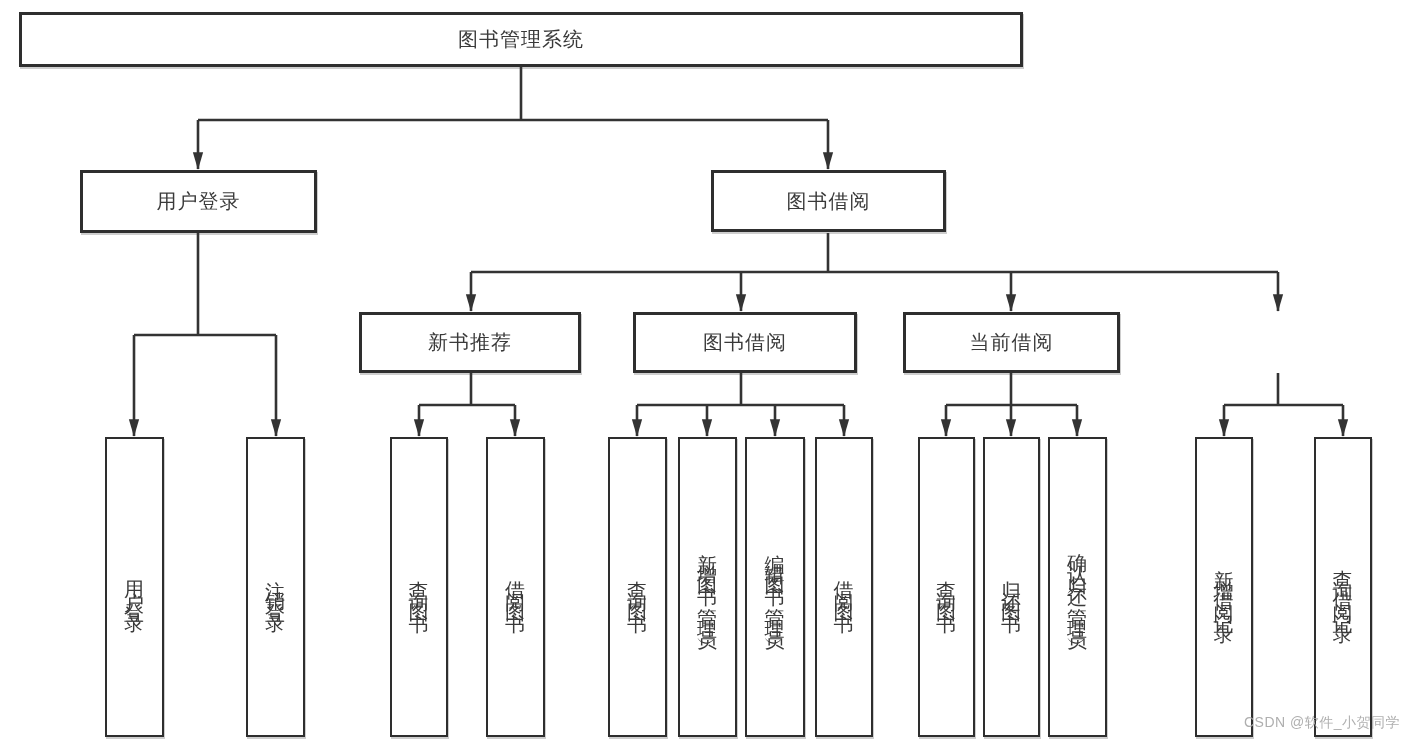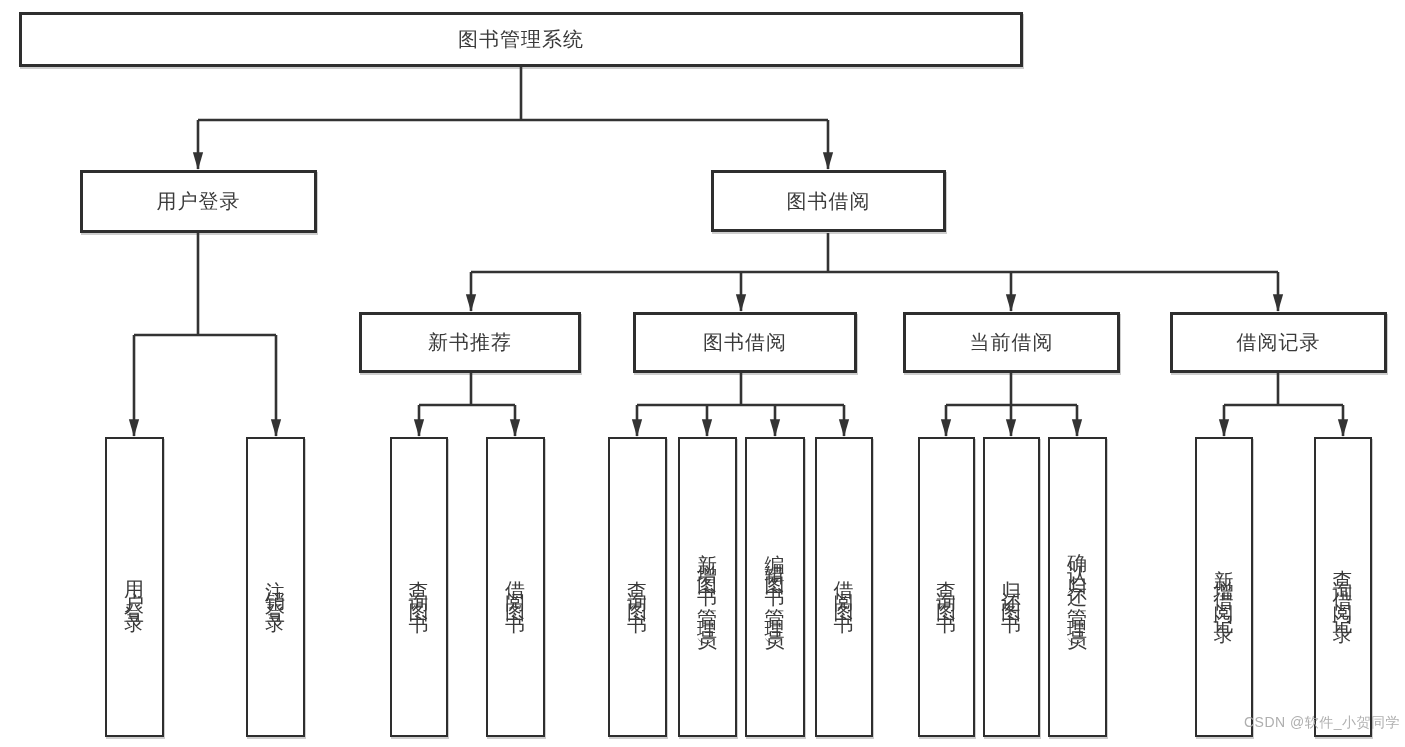--- a/index.html
+++ b/index.html
@@ -114,21 +114,20 @@
   </svg>
 
   <div class="node n-root">图书管理系统</div>
 
   <div class="node n-l2a">用户登录</div>
   <div class="node n-l2b">图书借阅</div>
 
   <div class="node n-l3a">新书推荐</div>
   <div class="node n-l3b">图书借阅</div>
   <div class="node n-l3c">当前借阅</div>
-  <div class="node n-l3d">借阅记录</div>
 
   <div class="node leaf n-f01">用户登录</div>
   <div class="node leaf n-f02">注销登录</div>
   <div class="node leaf n-f03">查询图书</div>
   <div class="node leaf n-f04">借阅图书</div>
   <div class="node leaf n-f05">查询图书</div>
   <div class="node leaf n-f06">新增图书（管理员）</div>
   <div class="node leaf n-f07">编辑图书（管理员）</div>
   <div class="node leaf n-f08">借阅图书</div>
   <div class="node leaf n-f09">查询图书</div>

